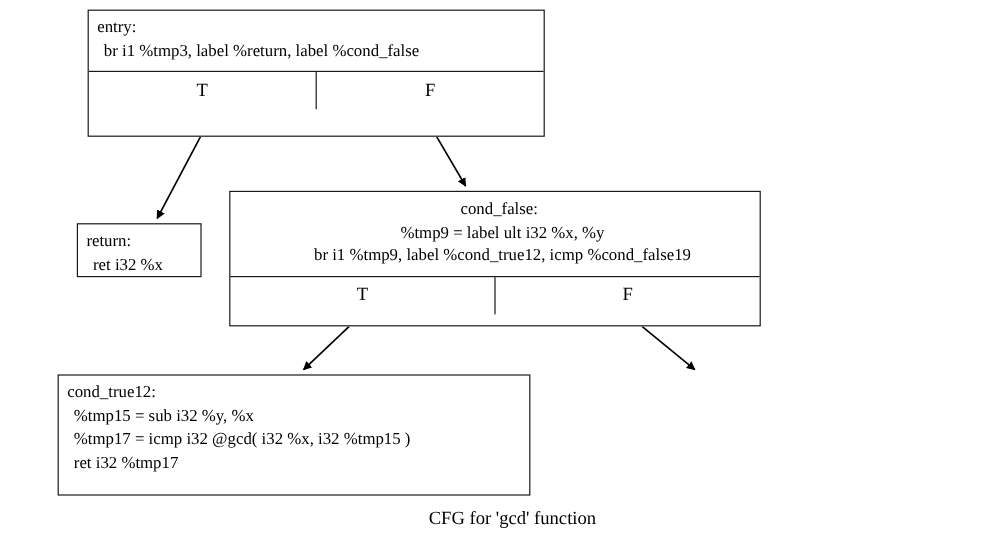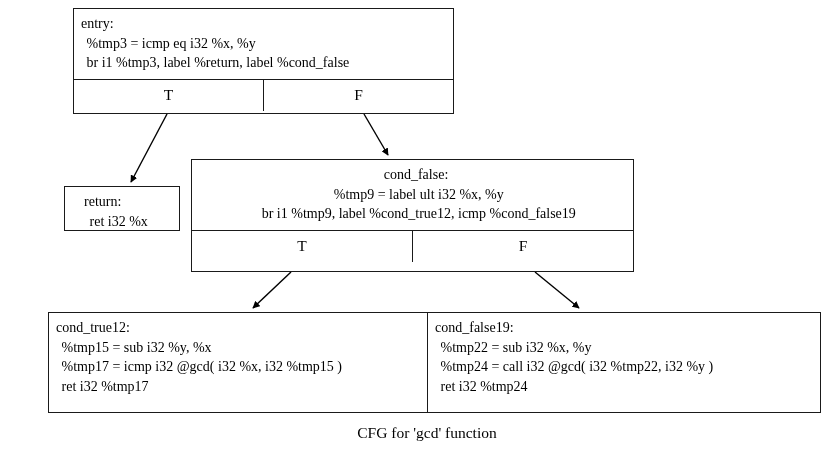--- a/index.html
+++ b/index.html
@@ -62,23 +62,22 @@
   }
   #node-entry {
     left: 73px;
     top: 8px;
     width: 381px;
     height: 106px;
   }
   #node-return {
     left: 64px;
     top: 186px;
-    width: 116px;
+    width: 104px;
     height: 45px;
-    padding-left: 12px;
   }
   #node-cond-false {
     left: 191px;
     top: 159px;
     width: 443px;
     height: 113px;
     text-align: center;
   }
   #node-cond-true12 {
     left: 10px;
@@ -121,21 +120,20 @@
     <line x1="364" y1="114" x2="388" y2="155" stroke="#000000" stroke-width="1.4" marker-end="url(#arrow)"></line>
 
     <line x1="291" y1="272" x2="253" y2="308" stroke="#000000" stroke-width="1.4" marker-end="url(#arrow)"></line>
 
     <line x1="535" y1="272" x2="579" y2="308" stroke="#000000" stroke-width="1.4" marker-end="url(#arrow)"></line>
   </svg>
 
   <div class="node" id="node-entry">
     <div class="node-body">
       <div class="code-line label-line">entry:</div>
-      <div class="code-line"> %tmp3 = icmp eq i32 %x, %y</div>
       <div class="code-line"> br i1 %tmp3, label %return, label %cond_false</div>
     </div>
     <div class="port-row">
       <div class="port port-left">T</div>
       <div class="port">F</div>
     </div>
   </div>
 
   <div class="node" id="node-return">
     <div class="node-body">
@@ -158,24 +156,16 @@
 
   <div class="node" id="node-cond-true12">
     <div class="node-body">
       <div class="code-line label-line">cond_true12:</div>
       <div class="code-line"> %tmp15 = sub i32 %y, %x</div>
       <div class="code-line"> %tmp17 = icmp i32 @gcd( i32 %x, i32 %tmp15 )</div>
       <div class="code-line"> ret i32 %tmp17</div>
     </div>
   </div>
 
-  <div class="node" id="node-cond-false19">
-    <div class="node-body">
-      <div class="code-line label-line">cond_false19:</div>
-      <div class="code-line"> %tmp22 = sub i32 %x, %y</div>
-      <div class="code-line"> %tmp24 = call i32 @gcd( i32 %tmp22, i32 %y )</div>
-      <div class="code-line"> ret i32 %tmp24</div>
-    </div>
-  </div>
 
   <div id="caption">CFG for 'gcd' function</div>
 
 </div>
 
 </body></html>

